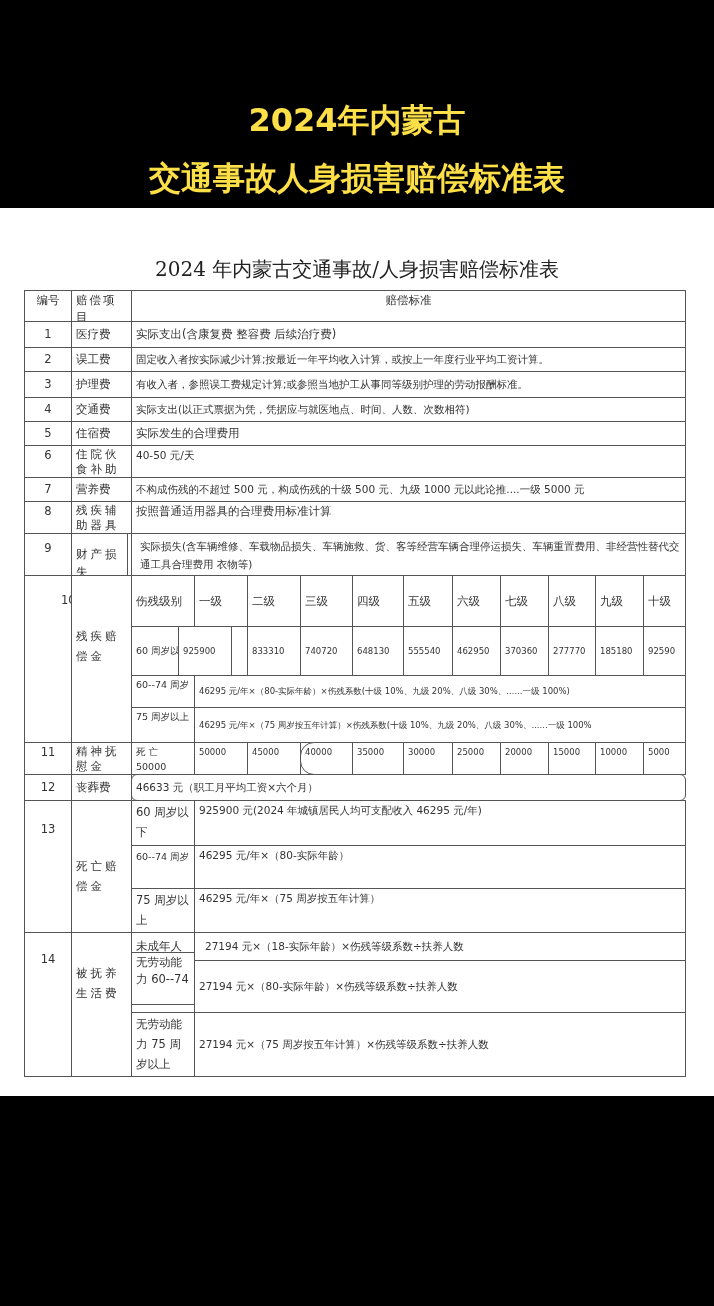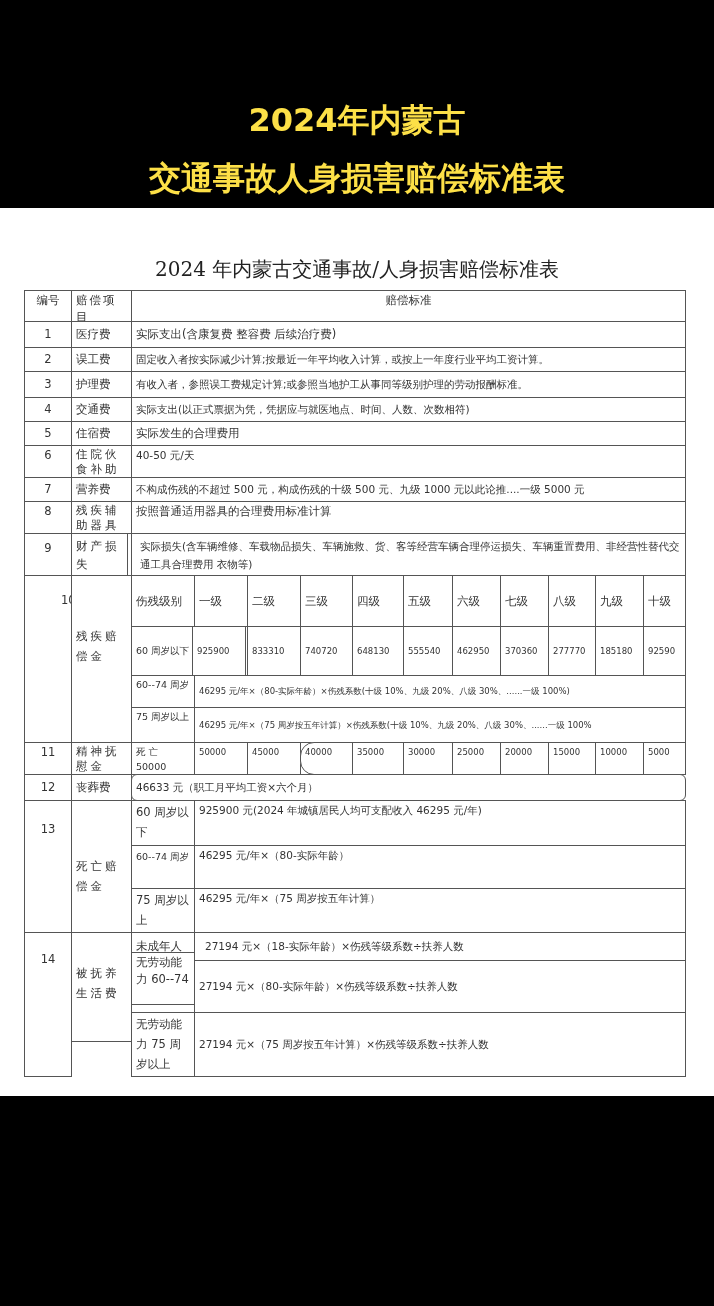--- a/index.html
+++ b/index.html
@@ -62,40 +62,40 @@
 
 <div class="cell num vcc" style="left:24px;top:477px;width:48px;height:25px;">7</div>
 <div class="cell vc" style="left:71px;top:477px;width:61px;height:25px;">营养费</div>
 <div class="cell vc" style="left:131px;top:477px;width:555px;height:25px;font-size:10.5px;">不构成伤残的不超过 500 元，构成伤残的十级 500 元、九级 1000 元以此论推....一级 5000 元</div>
 
 <div class="cell num" style="left:24px;top:501px;width:48px;height:33px;">8</div>
 <div class="cell" style="left:71px;top:501px;width:61px;height:33px;letter-spacing:3px;line-height:15px;">残疾辅助器具</div>
 <div class="cell" style="left:131px;top:501px;width:555px;height:33px;">按照普通适用器具的合理费用标准计算</div>
 
 <div class="cell num" style="left:24px;top:533px;width:48px;height:43px;padding-top:6px;">9</div>
-<div class="cell" style="left:71px;top:533px;width:57px;height:43px;letter-spacing:3px;line-height:18px;padding-top:3px;">财产损失</div>
+<div class="cell" style="left:71px;top:533px;width:57px;height:43px;letter-spacing:3px;line-height:18px;padding-top:11px;">财产损失</div>
 <div class="cell" style="left:131px;top:533px;width:555px;height:43px;font-size:10.5px;line-height:18px;padding-top:3px;padding-left:8px;">实际损失(含车辆维修、车载物品损失、车辆施救、货、客等经营车辆合理停运损失、车辆重置费用、非经营性替代交通工具合理费用 衣物等)</div>
 
 <div class="cell num" style="left:24px;top:575px;width:48px;height:168px;padding-top:16px;padding-left:36px;">10</div>
 <div class="cell" style="left:71px;top:575px;width:61px;height:168px;padding-top:50px;letter-spacing:3px;line-height:20px;">残疾赔偿金</div>
 
 <div class="cell vc" style="left:131px;top:575px;width:64px;height:52px;">伤残级别</div>
 <div class="cell vc" style="left:194px;top:575px;width:54px;height:52px;">一级</div>
 <div class="cell vc" style="left:247px;top:575px;width:54px;height:52px;">二级</div>
 <div class="cell vc" style="left:300px;top:575px;width:53px;height:52px;">三级</div>
 <div class="cell vc" style="left:352px;top:575px;width:52px;height:52px;">四级</div>
 <div class="cell vc" style="left:403px;top:575px;width:50px;height:52px;">五级</div>
 <div class="cell vc" style="left:452px;top:575px;width:49px;height:52px;">六级</div>
 <div class="cell vc" style="left:500px;top:575px;width:49px;height:52px;">七级</div>
 <div class="cell vc" style="left:548px;top:575px;width:48px;height:52px;">八级</div>
 <div class="cell vc" style="left:595px;top:575px;width:49px;height:52px;">九级</div>
 <div class="cell vc" style="left:643px;top:575px;width:43px;height:52px;">十级</div>
 
 <div class="cell small vc" style="left:131px;top:626px;width:64px;height:50px;line-height:18px;">60 周岁以下</div>
-<div class="cell tiny vc" style="left:192px;top:626px;width:54px;height:50px;">925900</div>
+<div class="cell tiny vc" style="left:178px;top:626px;width:54px;height:50px;">925900</div>
 <div class="cell tiny vc" style="left:247px;top:626px;width:54px;height:50px;">833310</div>
 <div class="cell tiny vc" style="left:300px;top:626px;width:53px;height:50px;">740720</div>
 <div class="cell tiny vc" style="left:352px;top:626px;width:52px;height:50px;">648130</div>
 <div class="cell tiny vc" style="left:403px;top:626px;width:50px;height:50px;">555540</div>
 <div class="cell tiny vc" style="left:452px;top:626px;width:49px;height:50px;">462950</div>
 <div class="cell tiny vc" style="left:500px;top:626px;width:49px;height:50px;">370360</div>
 <div class="cell tiny vc" style="left:548px;top:626px;width:48px;height:50px;">277770</div>
 <div class="cell tiny vc" style="left:595px;top:626px;width:49px;height:50px;">185180</div>
 <div class="cell tiny vc" style="left:643px;top:626px;width:43px;height:50px;">92590</div>
 
@@ -126,21 +126,21 @@
 <div class="cell num" style="left:24px;top:800px;width:48px;height:133px;padding-top:20px;">13</div>
 <div class="cell" style="left:71px;top:800px;width:61px;height:133px;padding-top:55px;letter-spacing:3px;line-height:20px;">死亡赔偿金</div>
 <div class="cell" style="left:131px;top:800px;width:64px;height:46px;line-height:20px;">60 周岁以下</div>
 <div class="cell" style="left:194px;top:800px;width:492px;height:46px;font-size:10.5px;">925900 元(2024 年城镇居民人均可支配收入 46295 元/年)</div>
 <div class="cell small" style="left:131px;top:845px;width:64px;height:44px;line-height:20px;">60--74 周岁</div>
 <div class="cell" style="left:194px;top:845px;width:492px;height:44px;font-size:10.5px;">46295 元/年×（80-实际年龄）</div>
 <div class="cell" style="left:131px;top:888px;width:64px;height:45px;line-height:20px;">75 周岁以上</div>
 <div class="cell" style="left:194px;top:888px;width:492px;height:45px;font-size:10.5px;">46295 元/年×（75 周岁按五年计算）</div>
 
 <div class="cell num" style="left:24px;top:932px;width:48px;height:145px;padding-top:18px;">14</div>
-<div class="cell" style="left:71px;top:932px;width:61px;height:110px;padding-top:30px;letter-spacing:3px;line-height:20px;">被抚养生活费</div>
+<div class="cell" style="left:71px;top:932px;width:61px;height:145px;padding-top:30px;letter-spacing:3px;line-height:20px;">被抚养生活费</div>
 <div class="cell vc" style="left:131px;top:932px;width:64px;height:29px;">未成年人</div>
 <div class="cell vc" style="left:194px;top:932px;width:492px;height:29px;font-size:10.5px;padding-left:10px;">27194 元×（18-实际年龄）×伤残等级系数÷扶养人数</div>
 <div class="cell" style="left:131px;top:952px;width:64px;height:53px;line-height:17px;">无劳动能力 60--74</div>
 <div class="cell vc" style="left:194px;top:960px;width:492px;height:53px;font-size:10.5px;">27194 元×（80-实际年龄）×伤残等级系数÷扶养人数</div>
 <div class="cell" style="left:131px;top:1012px;width:64px;height:65px;line-height:20px;">无劳动能力 75 周岁以上</div>
 <div class="cell vc" style="left:194px;top:1012px;width:492px;height:65px;font-size:10.5px;">27194 元×（75 周岁按五年计算）×伤残等级系数÷扶养人数</div>
 
 <div class="band-bot"></div>
 
 </body></html>

